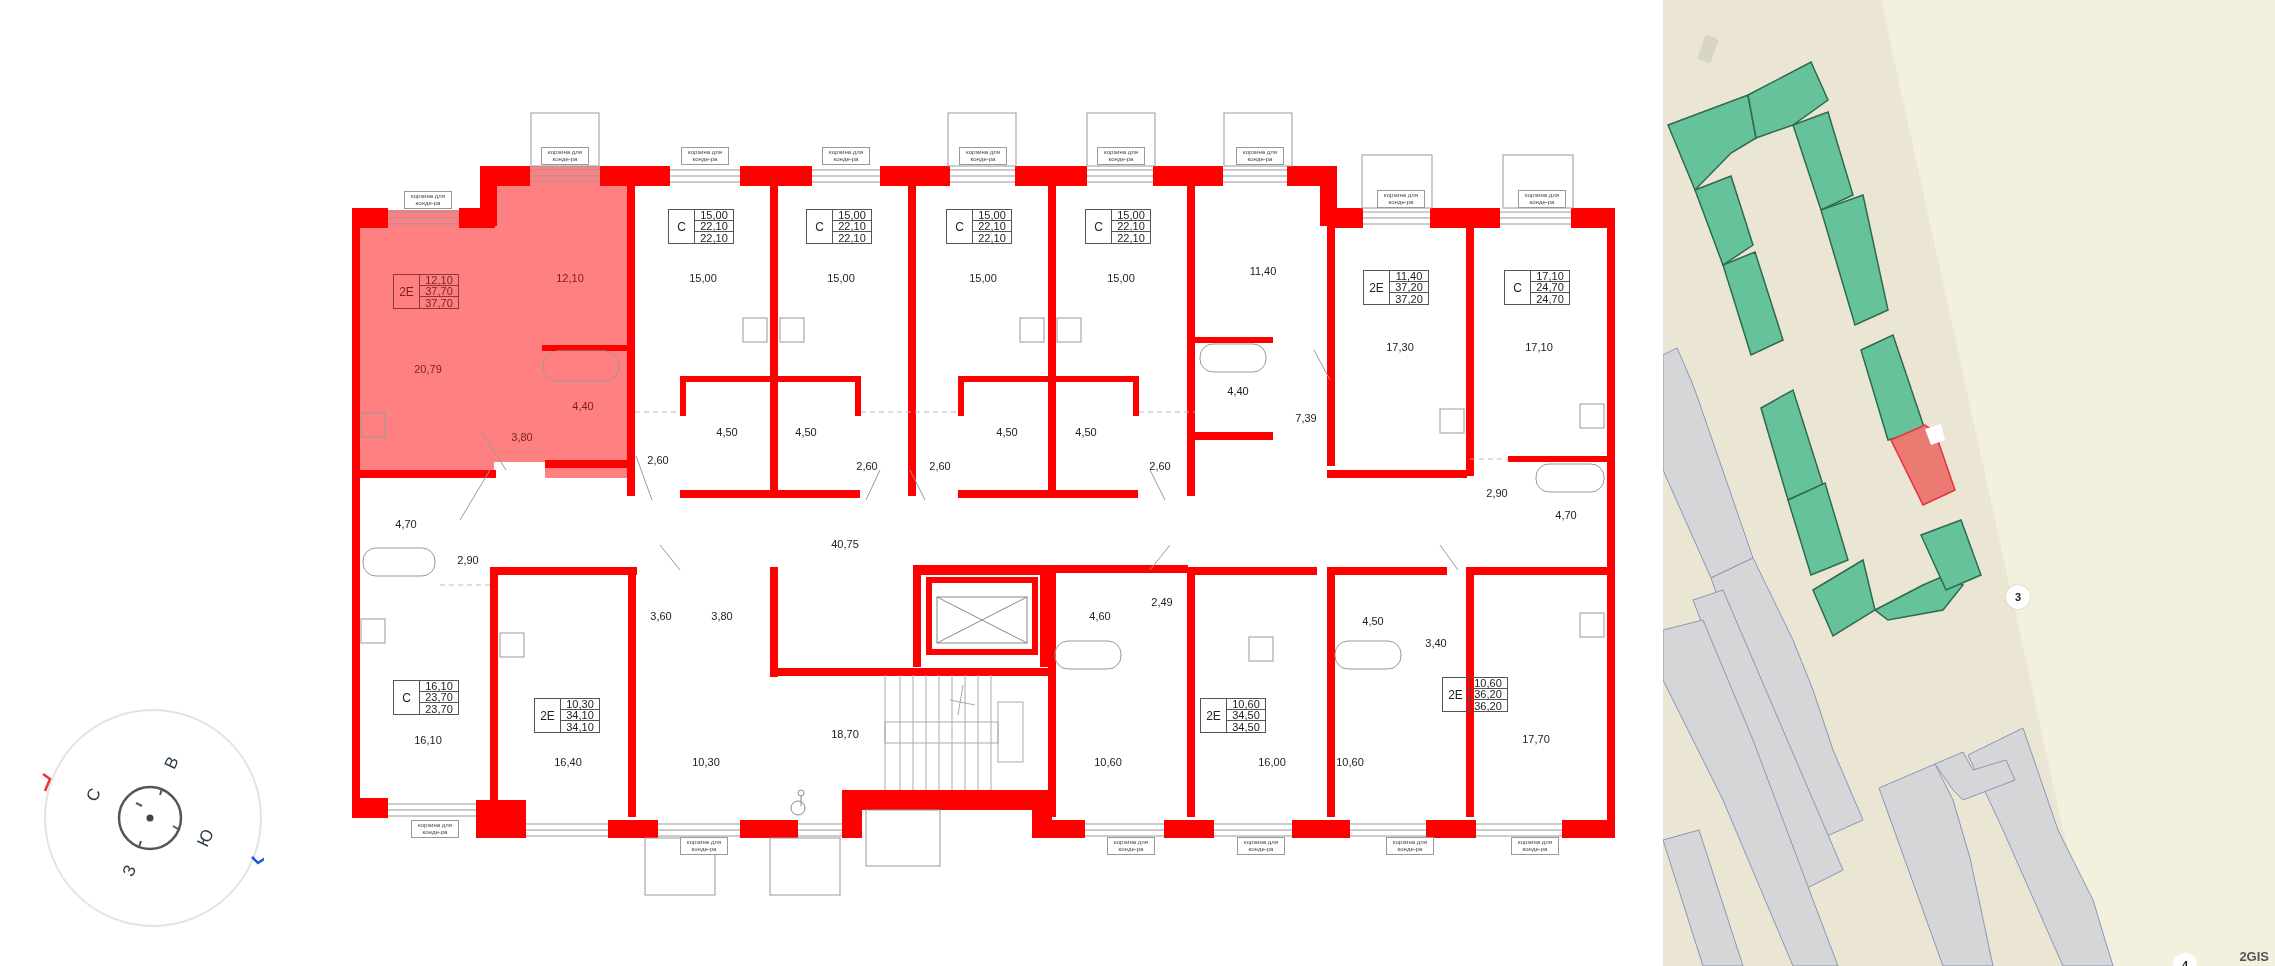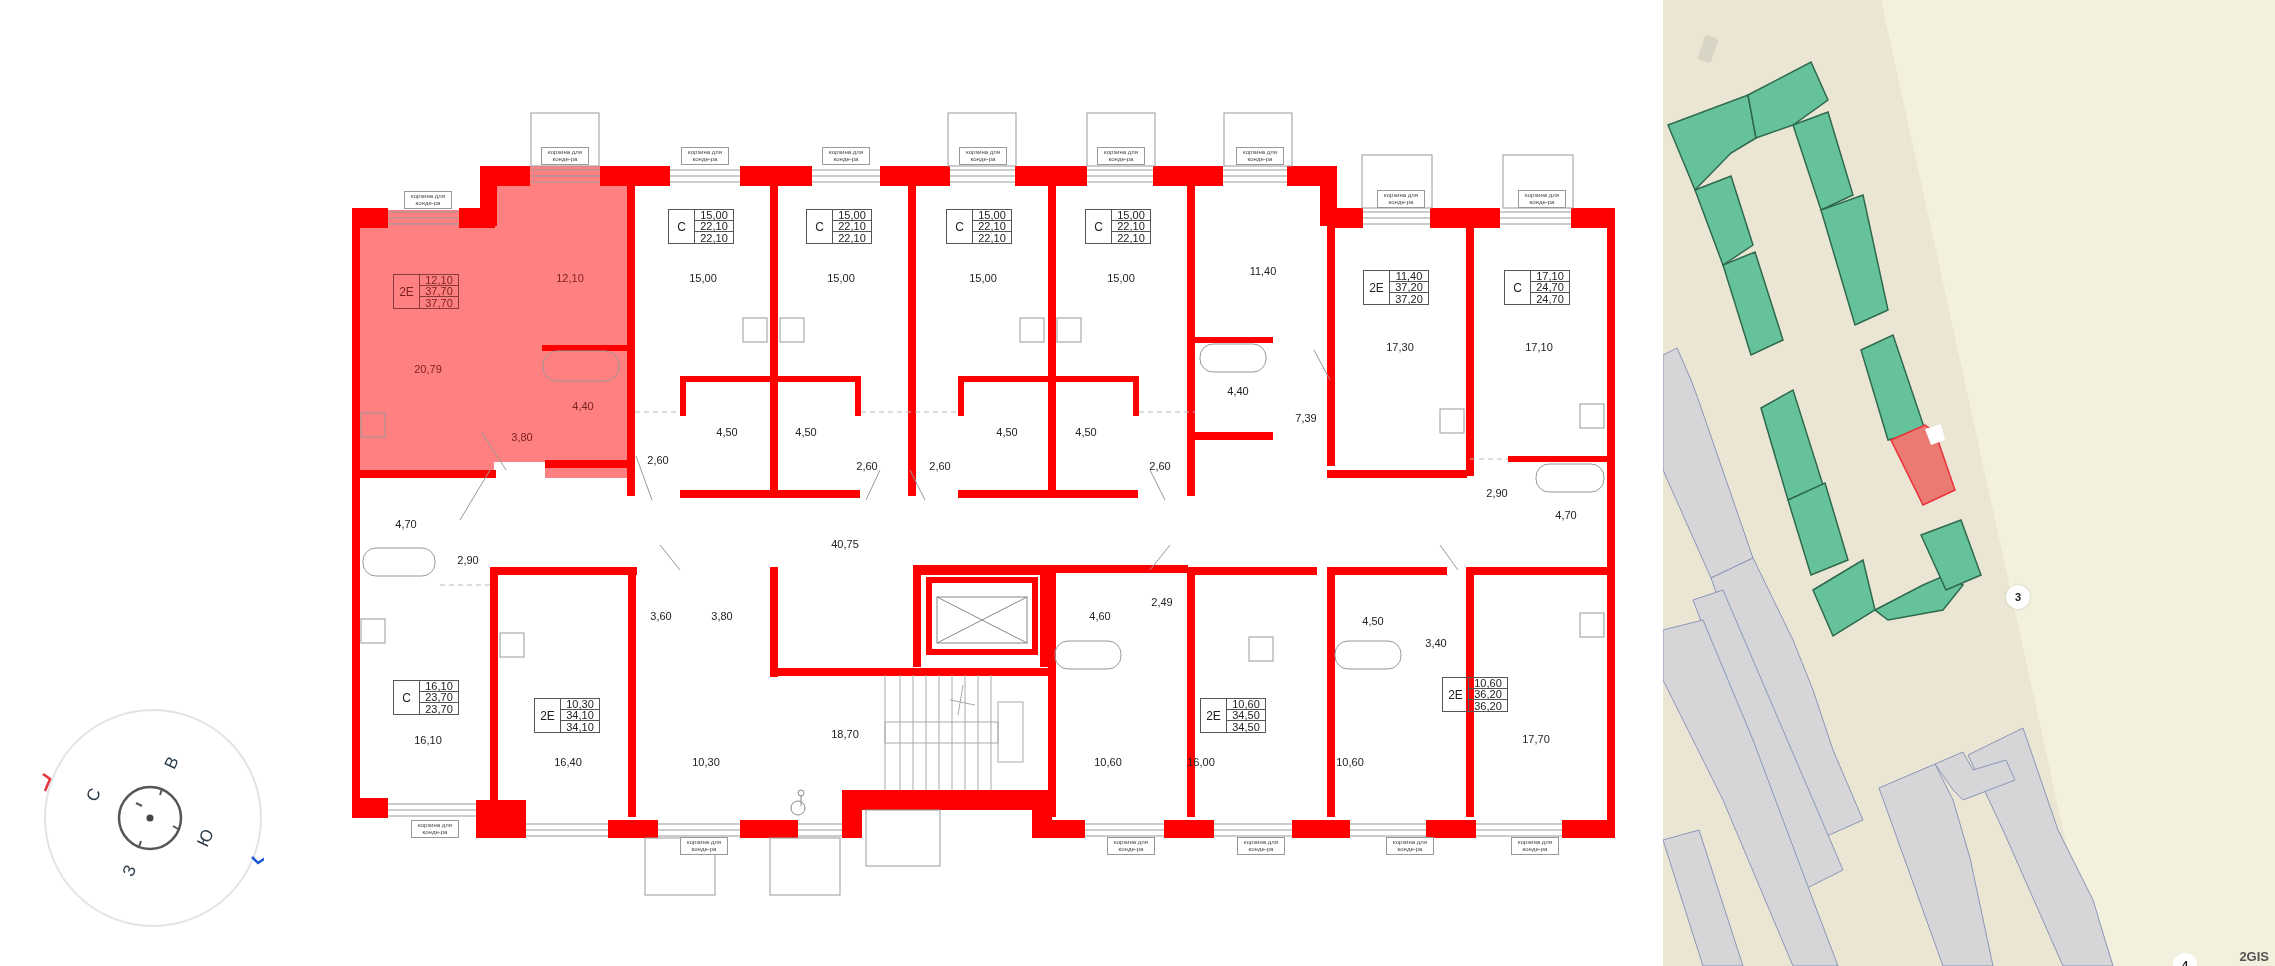--- a/index.html
+++ b/index.html
@@ -364,21 +364,21 @@
         <span class="lbl" style="left: 722px; top: 616px;">3,80</span>
         <span class="lbl" style="left: 1100px; top: 616px;">4,60</span>
         <span class="lbl" style="left: 1162px; top: 602px;">2,49</span>
         <span class="lbl" style="left: 1373px; top: 621px;">4,50</span>
         <span class="lbl" style="left: 1436px; top: 600px; margin-top: 43px;">3,40</span>
         <span class="lbl" style="left: 428px; top: 740px;">16,10</span>
         <span class="lbl" style="left: 568px; top: 762px;">16,40</span>
         <span class="lbl" style="left: 706px; top: 762px;">10,30</span>
         <span class="lbl" style="left: 845px; top: 734px;">18,70</span>
         <span class="lbl" style="left: 1108px; top: 762px;">10,60</span>
-        <span class="lbl" style="left: 1201px; top: 762px; text-align: center;">16,00</span>
+        <span class="lbl" style="left: 1272px; top: 762px; text-align: center;">16,00</span>
         <span class="lbl" style="left: 1350px; top: 762px;">10,60</span>
         <span class="lbl" style="left: 1536px; top: 739px;">17,70</span>
       </div>
 
     <div id="compass">
       <svg width="222" height="222" viewBox="0 0 222 222">
         <circle cx="111" cy="111" r="108" fill="none" stroke="#e3e3e3" stroke-width="2"></circle>
         <circle cx="108" cy="111" r="31" fill="none" stroke="#555" stroke-width="2.5"></circle>
         <circle cx="108" cy="111" r="3.5" fill="#444"></circle>
         <line x1="120" y1="82" x2="118" y2="88" stroke="#555" stroke-width="2"></line>

